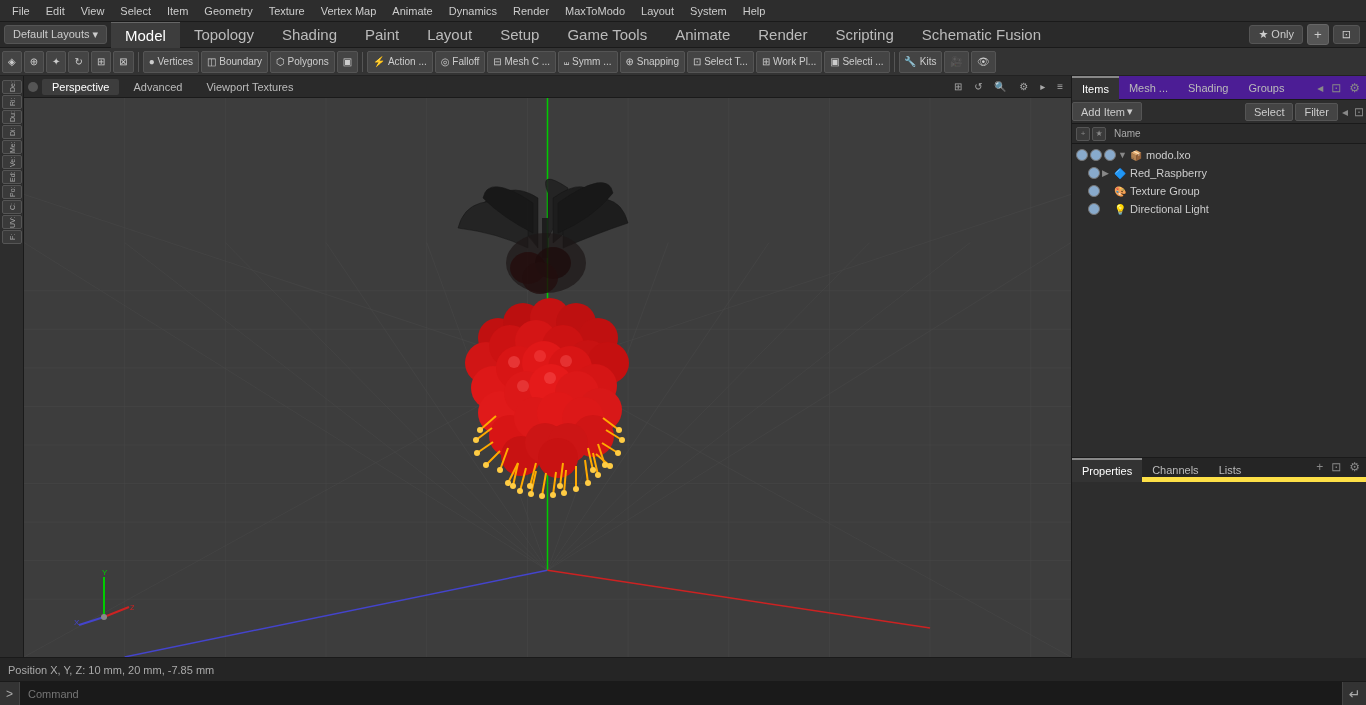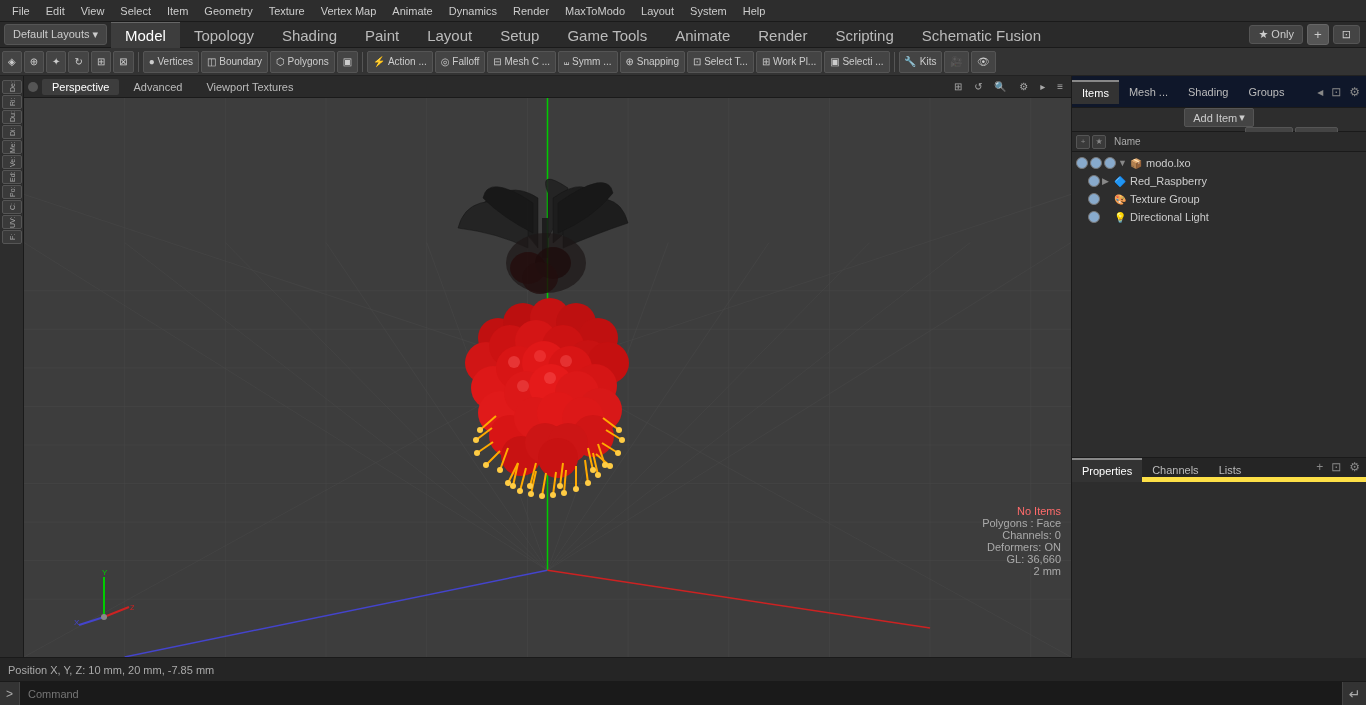--- a/index.html
+++ b/index.html
@@ -26,20 +26,21 @@
     .menu-item {
       padding: 2px 8px;
       cursor: pointer;
       font-size: 11px;
       color: #ccc;
     }
 
     
     #layout-row {
       display: flex;
+      align-items: center;
       height: 26px;
       background: #2a2a2a;
       border-bottom: 1px solid #1a1a1a;
     }
     #default-layouts {
       background: #444;
       border: 1px solid #555;
       border-radius: 3px;
       padding: 2px 8px;
       margin: 2px 4px;
@@ -229,22 +230,22 @@
       background: #2d2d2d;
       border-left: 1px solid #1a1a1a;
       display: flex;
       flex-direction: column;
     }
 
     
     #panel-tabs {
       display: flex;
       align-items: center;
-      height: 32px;
-      background: #0f172a;
+      height: 24px;
+      background: #4c1d95;
       border-bottom: 1px solid #1a1a1a;
     }
     .panel-tab {
       padding: 4px 10px;
       font-size: 11px;
       color: #bbb;
       cursor: pointer;
       height: 24px;
       display: flex;
       align-items: center;
@@ -270,21 +271,20 @@
 
     
     #panel-toolbar {
       display: flex;
       align-items: center;
       height: 24px;
       background: #2d2d2d;
       border-bottom: 1px solid #1a1a1a;
       padding: 0 0;
       gap: 0;
-      flex-direction: column;
     }
     #add-item-btn {
       padding: 2px 8px;
       background: #444;
       border: 1px solid #555;
       border-radius: 2px;
       font-size: 11px;
       color: #ccc;
       cursor: pointer;
       display: flex;
@@ -796,28 +796,20 @@
             <circle cx="230" cy="285" r="3"></circle>
             <circle cx="222" cy="298" r="3"></circle>
             <circle cx="112" cy="302" r="3"></circle>
             <circle cx="142" cy="318" r="3"></circle>
             <circle cx="172" cy="318" r="3"></circle>
             <circle cx="205" cy="302" r="3"></circle>
           </g>
         </svg>
       </div>
 
-      <div class="vp-overlay">
-        <div class="no-items">No Items</div>
-        <div>Polygons : Face</div>
-        <div>Channels: 0</div>
-        <div>Deformers: ON</div>
-        <div>GL: 36,660</div>
-        <div>2 mm</div>
-      </div>
 
       <div id="axis-indicator">
         <svg viewBox="0 0 60 60" xmlns="http://www.w3.org/2000/svg">
 
           <line x1="30" y1="50" x2="30" y2="10" stroke="#00cc00" stroke-width="2"></line>
           <text x="28" y="8" fill="#00cc00" font-size="8">Y</text>
 
           <line x1="30" y1="50" x2="55" y2="40" stroke="#cc2222" stroke-width="2"></line>
           <text x="56" y="43" fill="#cc2222" font-size="8">Z</text>
 

